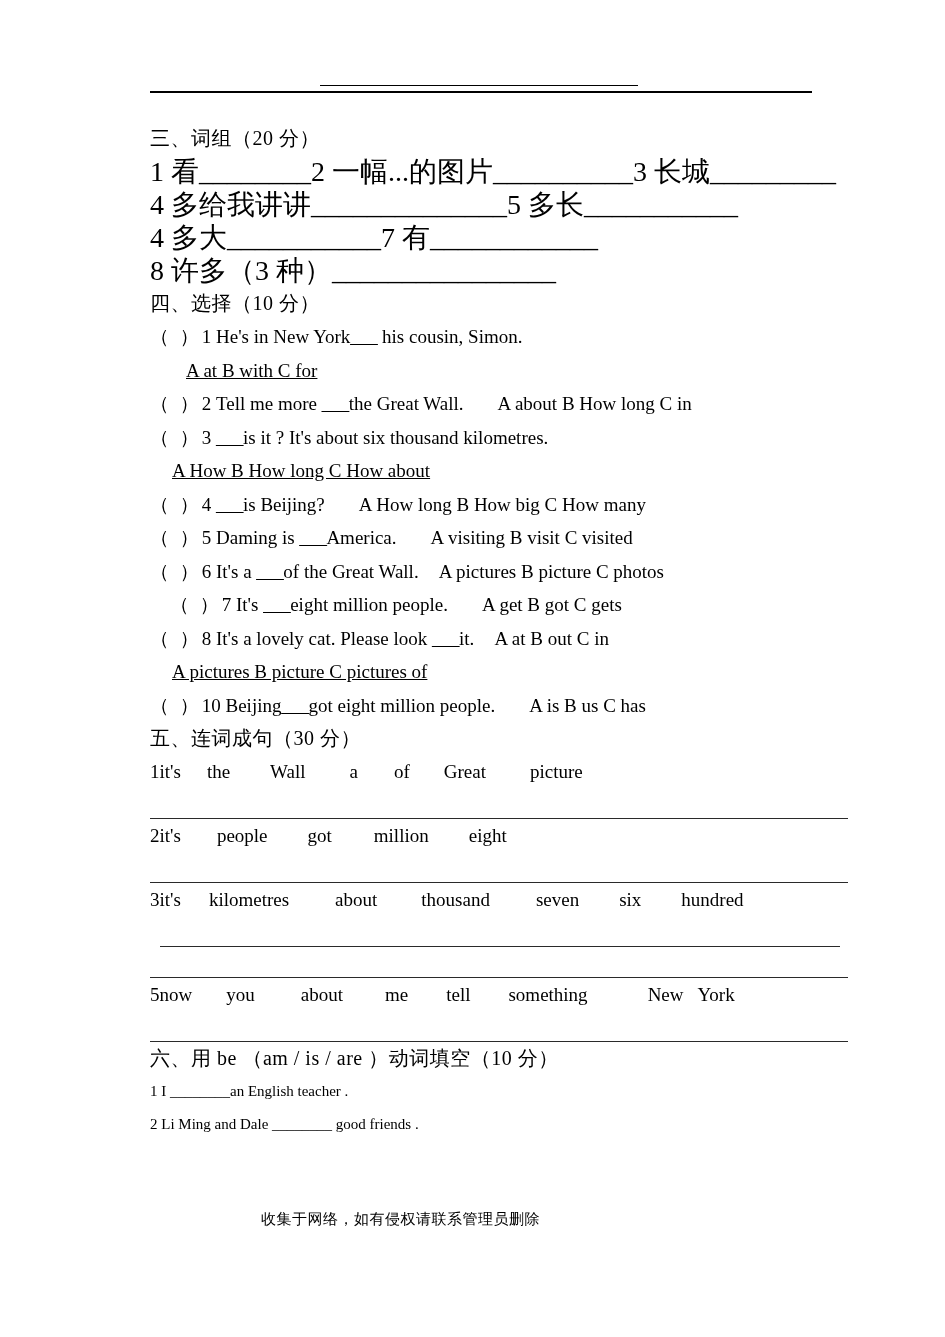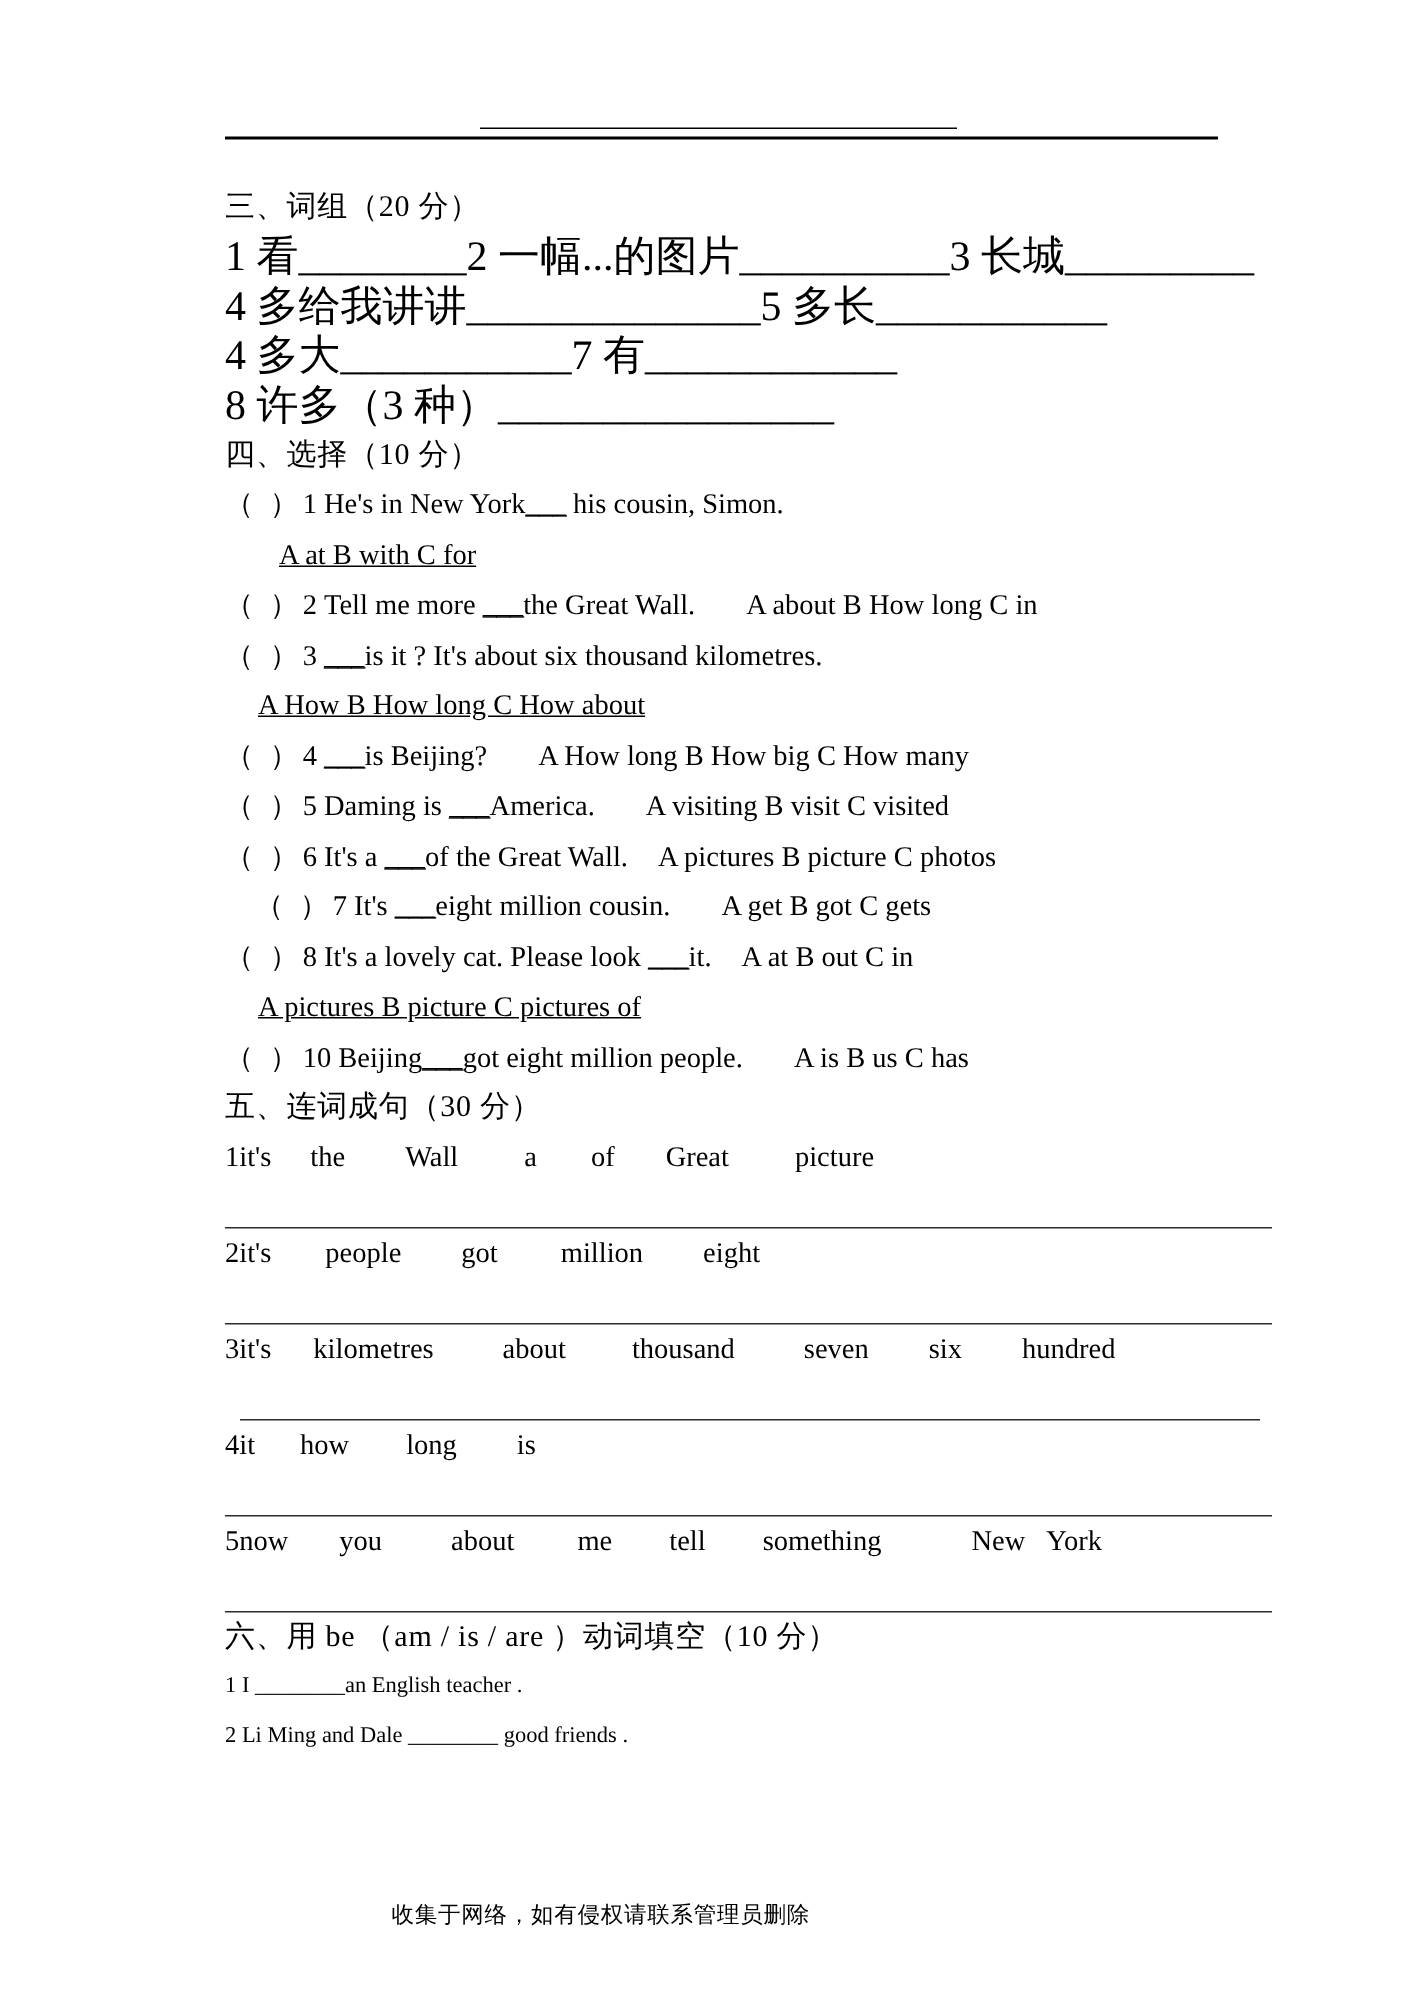--- a/index.html
+++ b/index.html
@@ -111,21 +111,21 @@
   .ans-rule {
     border-top: 1.7px solid #2a2a2a;
     height: 0;
     margin: 0;
   }
 
   
   .footer {
     position: absolute;
     left: 0;
-    top: 1267px;
+    top: 1210px;
     width: 801px;
     text-align: center;
     font-family: "DejaVu Sans", sans-serif;
     font-size: 15px;
     color: #000000;
     letter-spacing: 0.5px;
   }
 </style>
 </head>
 <body>
@@ -168,21 +168,21 @@
 
     <div class="q">
       <span class="paren">（  ）</span><span>5</span><span> Daming is </span><span class="blank">___</span><span>America.</span><span class="optsp-lg"></span><span>A visiting       B visit       C visited</span>
     </div>
 
     <div class="q">
       <span class="paren">（  ）</span><span>6</span><span> It's a </span><span class="blank">___</span><span>of the Great Wall.</span><span class="optsp"></span><span>A pictures       B picture     C photos</span>
     </div>
 
     <div class="q q-ind">
-      <span class="paren">（  ）</span><span>7</span><span> It's </span><span class="blank">___</span><span>eight million cousin.</span><span class="optsp-lg"></span><span>A get     B got      C gets</span>
+      <span class="paren">（  ）</span><span>7</span><span> It's </span><span class="blank">___</span><span>eight million people.</span><span class="optsp-lg"></span><span>A get     B got      C gets</span>
     </div>
 
     <div class="q">
       <span class="paren">（  ）</span><span>8</span><span> It's a lovely cat. Please look </span><span class="blank">___</span><span>it.</span><span class="optsp"></span><span>A at     B out      C in</span>
     </div>
 
     <div class="opts tight">A pictures      B picture      C pictures of</div>
 
     <div class="q">
       <span class="paren">（  ）</span><span>10</span><span> Beijing</span><span class="blank">___</span><span>got eight million people.</span><span class="optsp-lg"></span><span>A is      B us        C has</span>
@@ -193,21 +193,20 @@
     <div id="scramble-host">
         <div class="scr"><span class="w">1 </span><span class="w" style="margin-left: 0px;">it's</span><span class="w" style="margin-left: 26px;">the</span><span class="w" style="margin-left: 40px;">Wall</span><span class="w" style="margin-left: 44px;">a</span><span class="w" style="margin-left: 36px;">of</span><span class="w" style="margin-left: 34px;">Great</span><span class="w" style="margin-left: 44px;">picture</span></div>
         <div style="height: 30px;"></div>
         <div class="ans-rule" style="width: 698px;"></div>
         <div class="scr"><span class="w">2 </span><span class="w" style="margin-left: 0px;">it's</span><span class="w" style="margin-left: 36px;">people</span><span class="w" style="margin-left: 40px;">got</span><span class="w" style="margin-left: 42px;">million</span><span class="w" style="margin-left: 40px;">eight</span></div>
         <div style="height: 30px;"></div>
         <div class="ans-rule" style="width: 698px;"></div>
         <div class="scr"><span class="w">3 </span><span class="w" style="margin-left: 0px;">it's</span><span class="w" style="margin-left: 28px;">kilometres</span><span class="w" style="margin-left: 46px;">about</span><span class="w" style="margin-left: 44px;">thousand</span><span class="w" style="margin-left: 46px;">seven</span><span class="w" style="margin-left: 40px;">six</span><span class="w" style="margin-left: 40px;">hundred</span></div>
         <div style="height: 30px;"></div>
         <div class="ans-rule" style="margin-left: 10px; width: 680px;"></div>
-        <div class="scr"><span class="w">4 </span><span class="w" style="margin-left: 0px;">it</span><span class="w" style="margin-left: 30px;">how</span><span class="w" style="margin-left: 38px;">long</span><span class="w" style="margin-left: 40px;">is</span></div>
         <div style="height: 30px;"></div>
         <div class="ans-rule" style="width: 698px;"></div>
         <div class="scr"><span class="w">5 </span><span class="w" style="margin-left: 0px;">now</span><span class="w" style="margin-left: 34px;">you</span><span class="w" style="margin-left: 46px;">about</span><span class="w" style="margin-left: 42px;">me</span><span class="w" style="margin-left: 38px;">tell</span><span class="w" style="margin-left: 38px;">something</span><span class="w" style="margin-left: 60px;">New</span><span class="w" style="margin-left: 14px;">York</span></div>
         <div style="height: 30px;"></div>
         <div class="ans-rule" style="width: 698px;"></div>
       </div>
 
     <div class="sec-head">六、用 be （am /  is  /  are ）动词填空（10 分）</div>
     <div class="line">1 I ________an English teacher .</div>
     <div class="line">2 Li Ming and Dale ________ good friends .</div>

